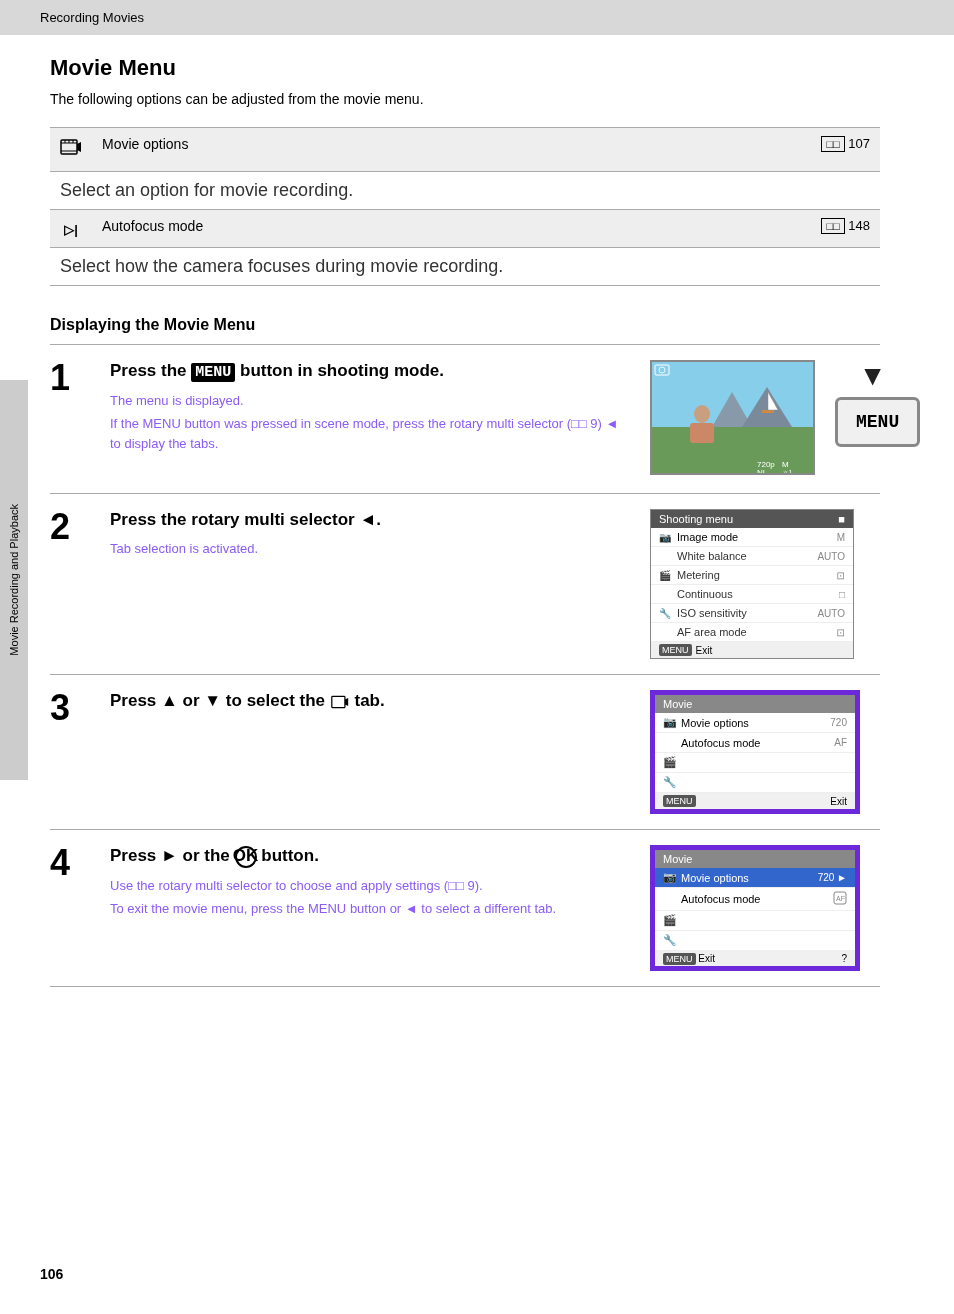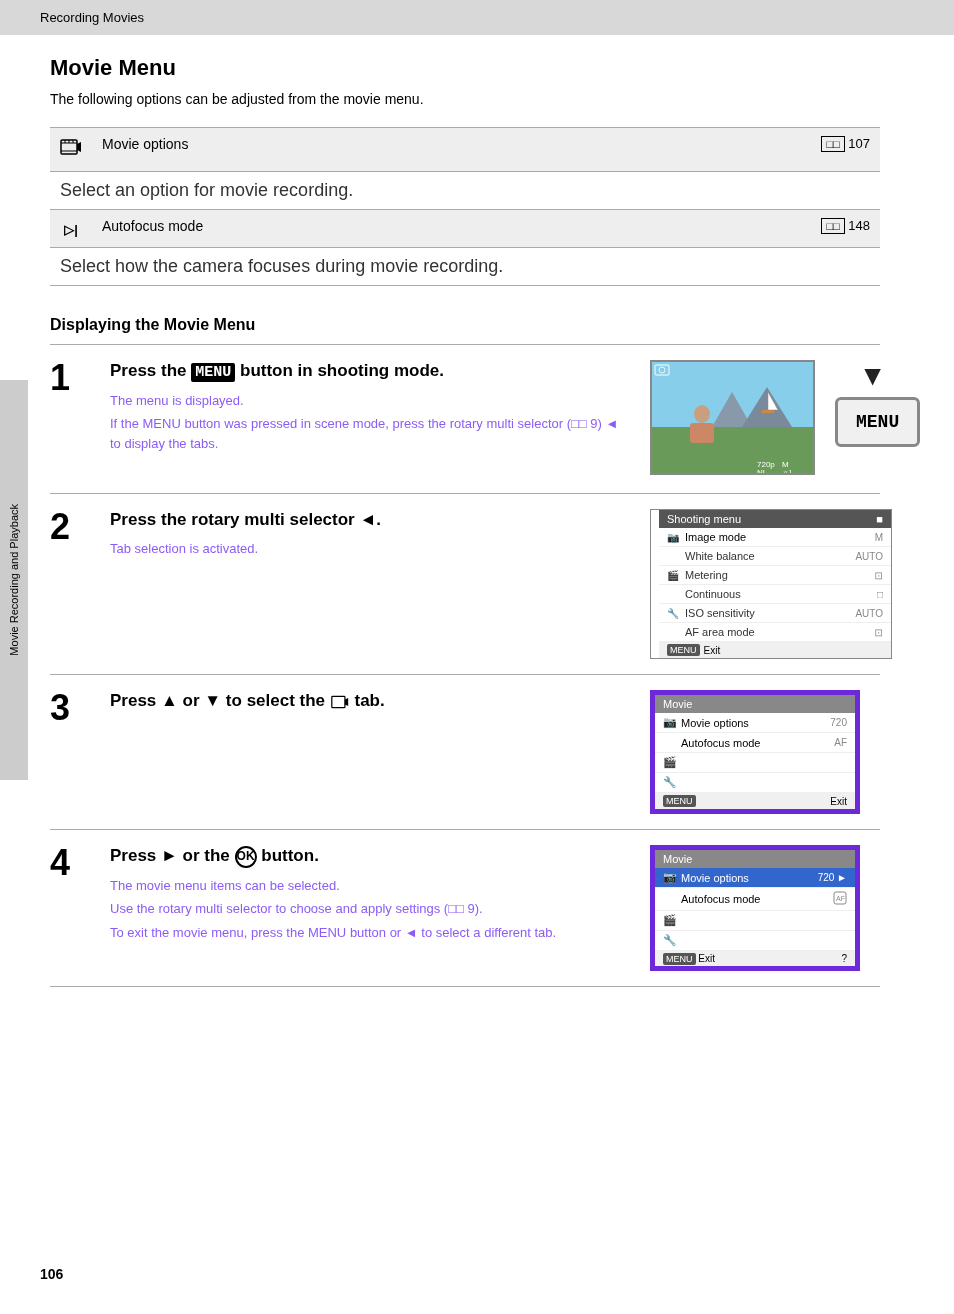--- a/index.html
+++ b/index.html
@@ -150,21 +150,21 @@
     }
 
     .step-title .ok-circle {
       display: inline-flex;
       align-items: center;
       justify-content: center;
       width: 22px;
       height: 22px;
       border: 2px solid #000;
       border-radius: 50%;
-      font-size: 12px;
+      font-size: 17px;
       font-weight: bold;
       vertical-align: middle;
     }
 
     .step-desc {
       font-size: 13px;
       color: #8b5cf6;
       line-height: 1.5;
       margin-top: 4px;
     }
@@ -206,23 +206,22 @@
       font-size: 18px;
       color: #000;
       vertical-align: top;
       margin-left: 10px;
     }
 
     
     .menu-screen {
       border: 1px solid #888;
       background: #fff;
-      width: 242px;
+      width: 204px;
       font-size: 11px;
-      padding-left: 8px;
     }
     .menu-screen .menu-header {
       background: #555;
       color: #fff;
       padding: 3px 8px;
       font-size: 11px;
       display: flex;
       justify-content: space-between;
     }
     .menu-screen .menu-item {
@@ -541,21 +540,20 @@
       </div>
     </div>
 
     <div class="step">
       <div class="step-number">4</div>
       <div class="step-content">
         <div class="step-title">
           Press ► or the <span class="ok-circle">OK</span> button.
         </div>
         <div class="step-desc">
-          <p>The movie menu items can be selected.</p>
           <p>Use the rotary multi selector to choose and apply settings (□□ 9).</p>
           <p>To exit the movie menu, press the <span class="menu-label">MENU</span> button or ◄ to select a different tab.</p>
         </div>
       </div>
       <div class="step-illustration">
 
         <div class="movie-menu-screen">
           <div class="menu-header">
             <span>Movie</span>
           </div>

